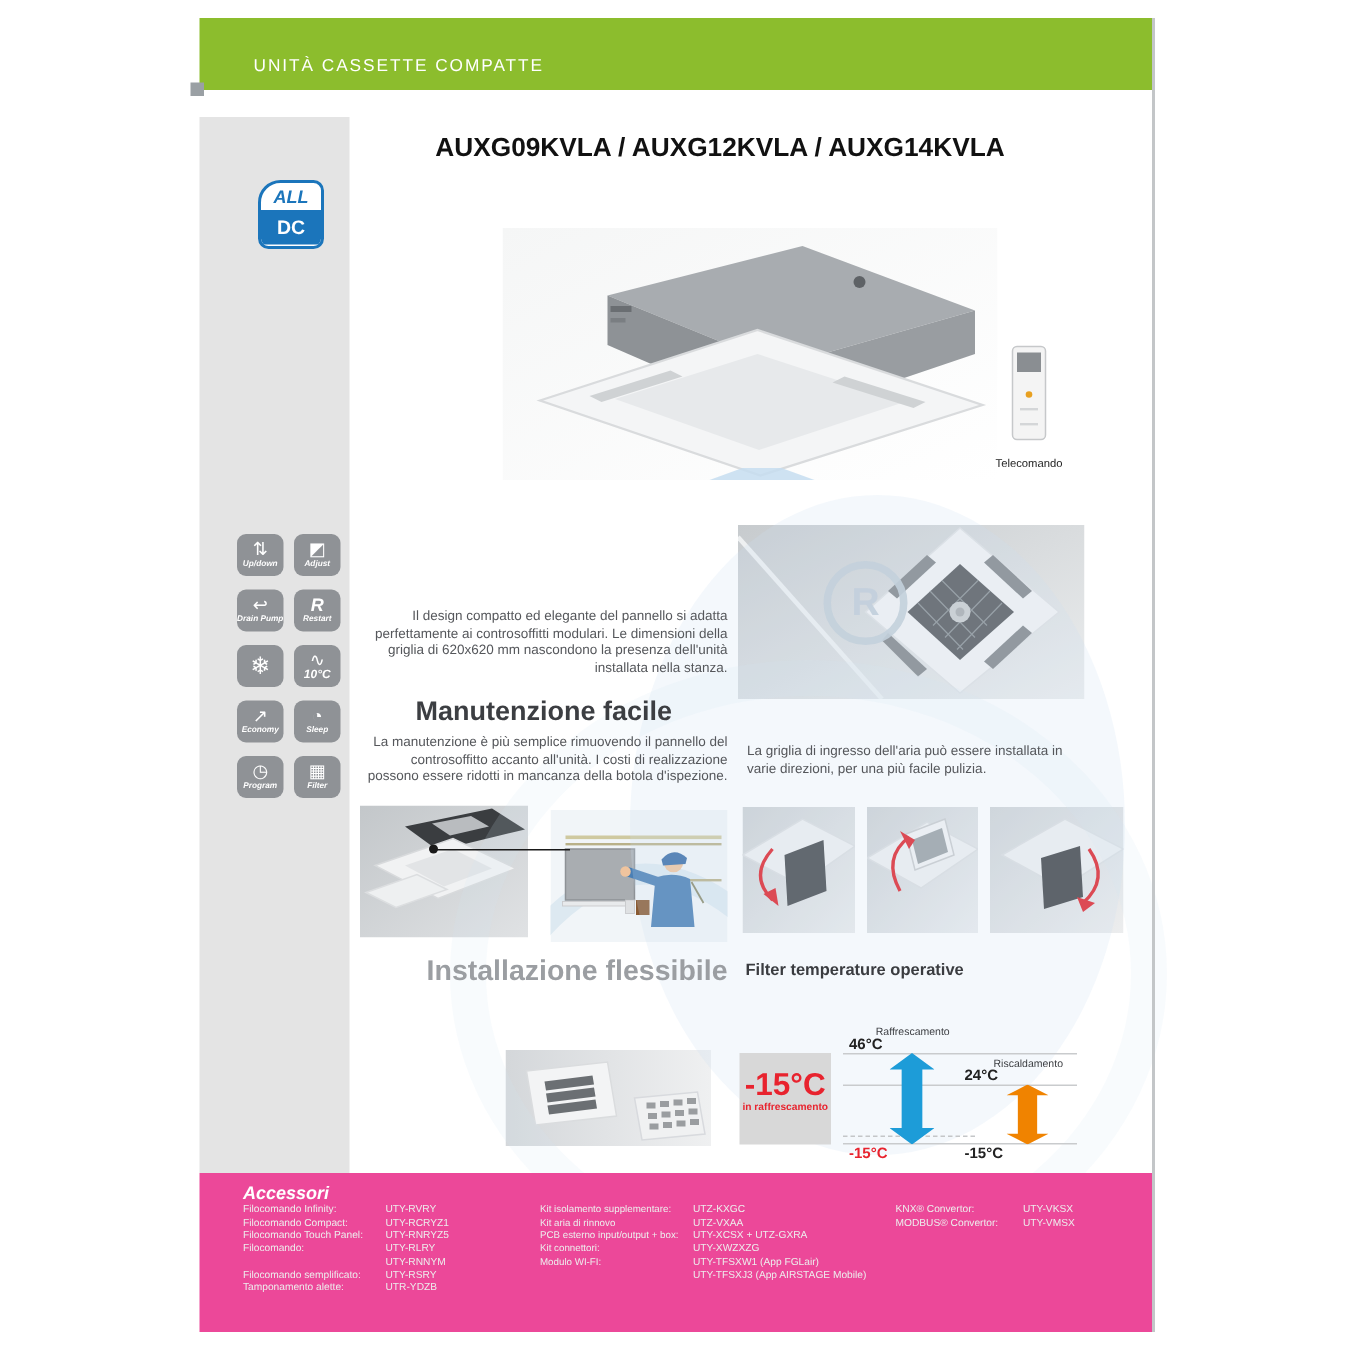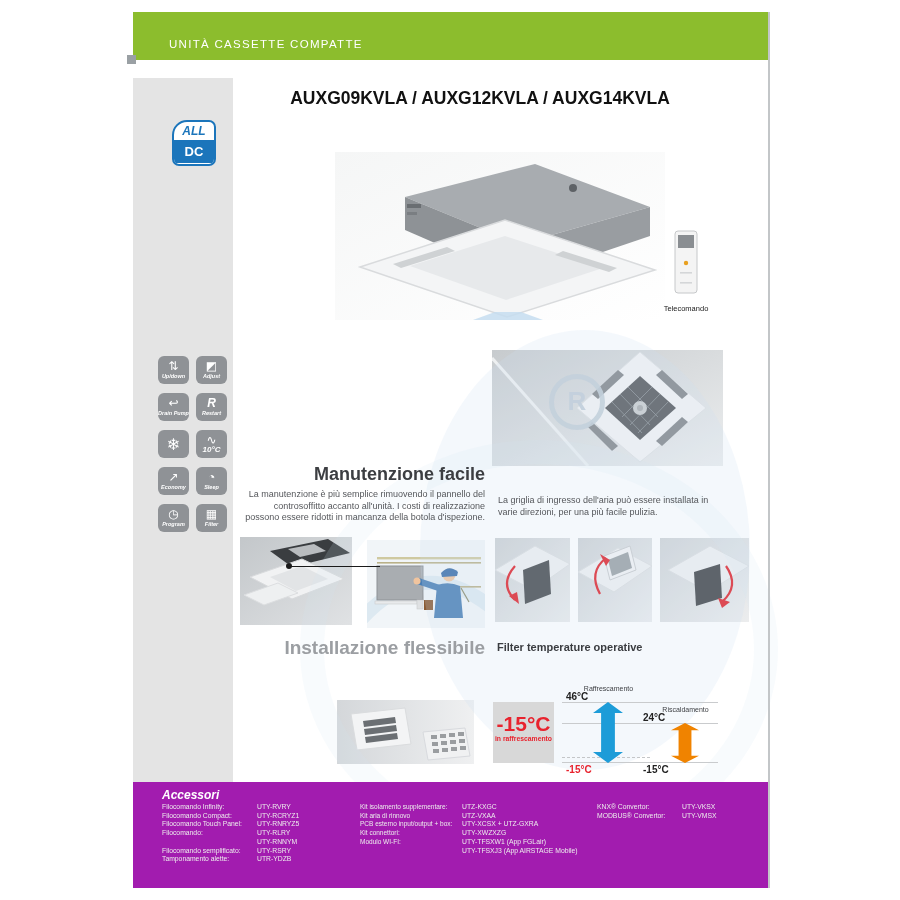--- a/index.html
+++ b/index.html
@@ -37,21 +37,21 @@
   .gline{position:absolute;height:0;border-top:1px solid #c9cbcd;z-index:2;}
   .gline-dash{position:absolute;height:0;border-top:1px dashed #c4c6c8;z-index:2;}
   .dbl-arrow{position:absolute;z-index:3;
      clip-path:polygon(50% 0%,100% 18%,73% 18%,73% 82%,100% 82%,50% 100%,0% 82%,27% 82%,27% 18%,0% 18%);}
   .ch-lab{position:absolute;width:85px;text-align:center;font-size:7px;color:#3c3e42;z-index:3;}
   .ch-val{position:absolute;width:85px;font-size:10px;font-weight:bold;color:#222;z-index:3;}
   #coolbox{left:493px;top:702px;width:61px;height:61px;background:#d8d8d8;z-index:3;text-align:center;}
   #coolbox .t{display:block;color:#e8232e;font-weight:bold;font-size:21px;margin-top:11px;line-height:22px;}
   #coolbox .s{display:block;color:#e8232e;font-weight:bold;font-size:6.8px;}
   
-  #footer{left:133px;top:782px;width:635px;height:106px;background:#a21caf;z-index:2;}
+  #footer{left:133px;top:782px;width:635px;height:106px;background:#ec4899;z-index:2;}
   #footer .acc{position:absolute;left:29px;top:6px;color:#fff;font-weight:bold;font-style:italic;font-size:12px;}
   .fcol{position:absolute;top:21px;color:#ededed;}
   .frow{display:flex;line-height:8.7px;font-size:6.8px;}
   .flab{width:95px;white-space:nowrap;}
   .fval{white-space:nowrap;}
   .c2 .flab{width:102px;font-size:6.5px;}
   .c3 .flab{width:85px;}
   
   .wm{pointer-events:none;}
   #wm-drop{left:420px;top:330px;width:330px;height:440px;border-radius:50%;
@@ -156,20 +156,21 @@
     <rect x="6" y="42" width="12" height="1.6" fill="#d4d6d8"></rect>
     <rect x="6" y="52" width="12" height="1.6" fill="#d4d6d8"></rect>
   </svg>
   <div class="abs" style="left:655px;top:304px;width:62px;text-align:center;font-size:7.5px;color:#222;z-index:3;">Telecomando</div>
 
 
   <div class="abs wm" id="wm-drop"></div>
   <div class="abs wm" id="wm-arc"></div>
   <div class="abs wm" id="wm-r">R</div>
 
+  <div class="abs body-txt" style="left:240px;top:405px;width:245px;">Il design compatto ed elegante del pannello si adatta perfettamente ai controsoffitti modulari. Le dimensioni della griglia di 620x620 mm nascondono la presenza dell'unità installata nella stanza.</div>
 
   <svg class="abs photo" style="left:492px;top:350px;" width="231" height="116" viewBox="0 0 231 116">
     <defs>
       <linearGradient id="pg" x1="0" y1="0" x2="1" y2="1">
         <stop offset="0" stop-color="#c7cbce"></stop>
           <stop offset="1" stop-color="#ebedee"></stop>
       </linearGradient>
     </defs>
     <rect x="0" y="0" width="231" height="116" fill="url(#pg)"></rect>
     <line x1="0" y1="8" x2="96" y2="116" stroke="#eef0f1" stroke-width="3"></line>
@@ -178,21 +179,21 @@
     <polygon points="170,20 196,44 190,49 164,25" fill="#82868a"></polygon>
     <polygon points="100,72 126,96 120,101 96,77" fill="#82868a"></polygon>
     <polygon points="170,96 196,72 190,67 164,91" fill="#82868a"></polygon>
     <polygon points="113,58 148,26 184,58 148,90" fill="#55585c"></polygon>
     <path d="M120,52 L150,83 M128,44 L158,75 M136,37 L166,67" stroke="#8a9094" stroke-width="0.8"></path>
     <path d="M176,52 L146,83 M168,44 L138,75 M160,37 L130,67" stroke="#8a9094" stroke-width="0.8"></path>
     <circle cx="148" cy="58" r="7" fill="#c9ccce"></circle>
     <circle cx="148" cy="58" r="3" fill="#a8abad"></circle>
   </svg>
 
-  <div class="abs h-dark" style="left:240px;top:464px;width:245px;">Manutenzione facile</div>
+  <div class="abs h-dark" style="left:240px;top:464px;width:245px;text-align:center;">Manutenzione facile</div>
   <div class="abs body-txt" style="left:240px;top:489px;width:245px;">La manutenzione è più semplice rimuovendo il pannello del controsoffitto accanto all'unità. I costi di realizzazione possono essere ridotti in mancanza della botola d'ispezione.</div>
 
   <div class="abs body-left" style="left:498px;top:495px;width:232px;">La griglia di ingresso dell'aria può essere installata in varie direzioni, per una più facile pulizia.</div>
 
   <svg class="abs photo" style="left:240px;top:537px;" width="112" height="88" viewBox="0 0 112 88">
     <defs>
         <linearGradient id="mg" x1="0" y1="0" x2="1" y2="1">
       <stop offset="0" stop-color="#c3c7ca"></stop>
           <stop offset="1" stop-color="#e0e2e4"></stop>
         </linearGradient>

